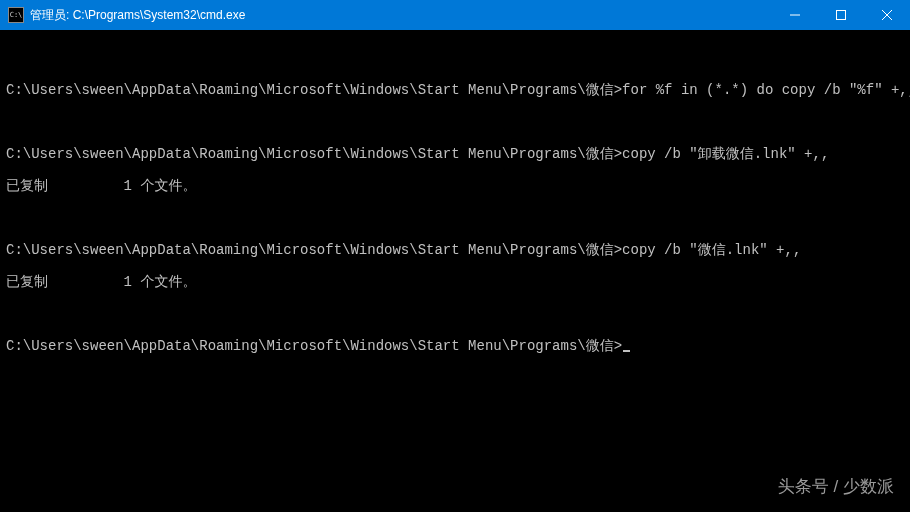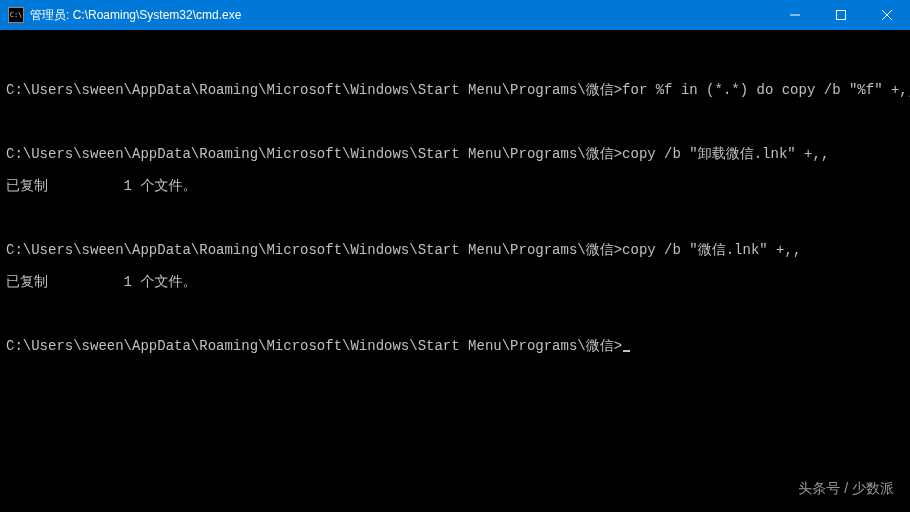--- a/index.html
+++ b/index.html
@@ -87,32 +87,32 @@
       vertical-align: baseline;
       margin-left: 1px;
       position: relative;
       top: 2px;
     }
     .watermark {
       position: absolute;
       bottom: 14px;
       right: 16px;
       color: #9a9a9a;
-      font-size: 14px;
+      font-size: 17px;
       font-family: "Microsoft YaHei", sans-serif;
       pointer-events: none;
     }
   </style>
 </head>
 <body>
 
 <div class="window">
   <div class="titlebar">
     <div class="titlebar-icon">C:\</div>
-    <div class="titlebar-title">管理员: C:\Roaming\System32\cmd.exe</div>
+    <div class="titlebar-title">管理员: C:\Programs\System32\cmd.exe</div>
     <div class="titlebar-buttons">
       <div class="tb-btn">
         <svg viewBox="0 0 10 10">
             <line x1="0" y1="5" x2="10" y2="5" stroke="#fff" stroke-width="1"></line>
           </svg>
       </div>
       <div class="tb-btn">
         <svg viewBox="0 0 10 10">
             <rect x="0.5" y="0.5" width="9" height="9" fill="none" stroke="#fff" stroke-width="1"></rect>
           </svg>

